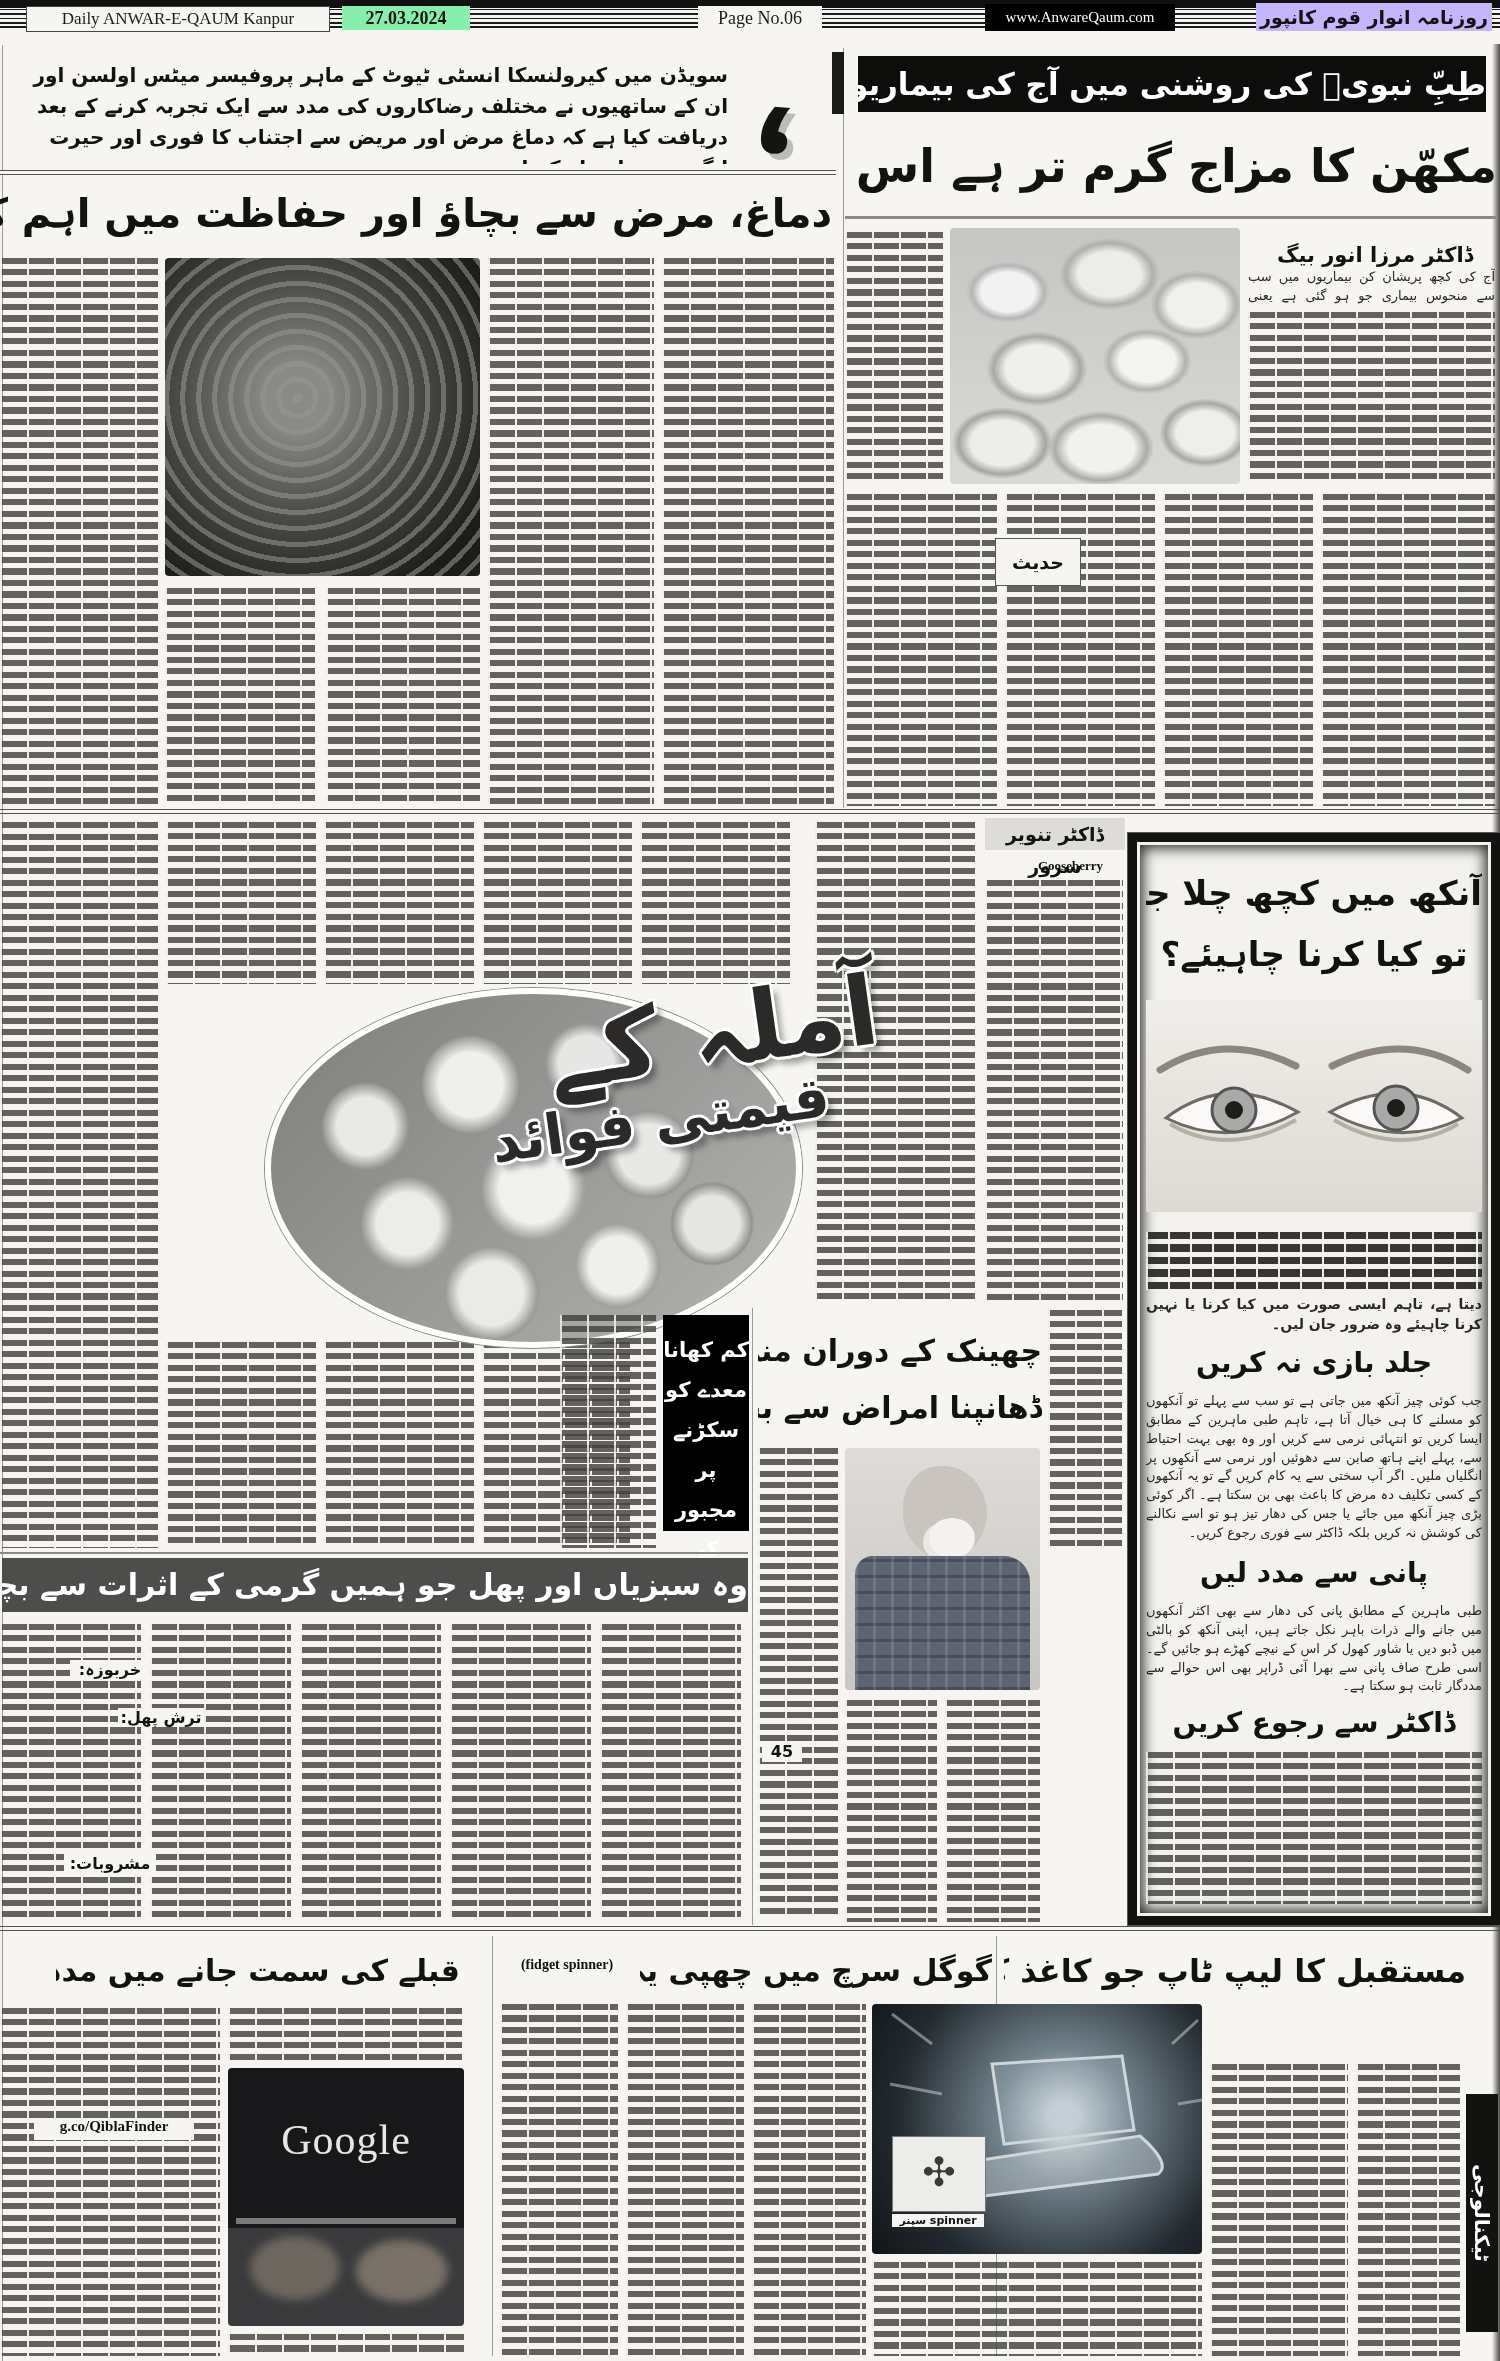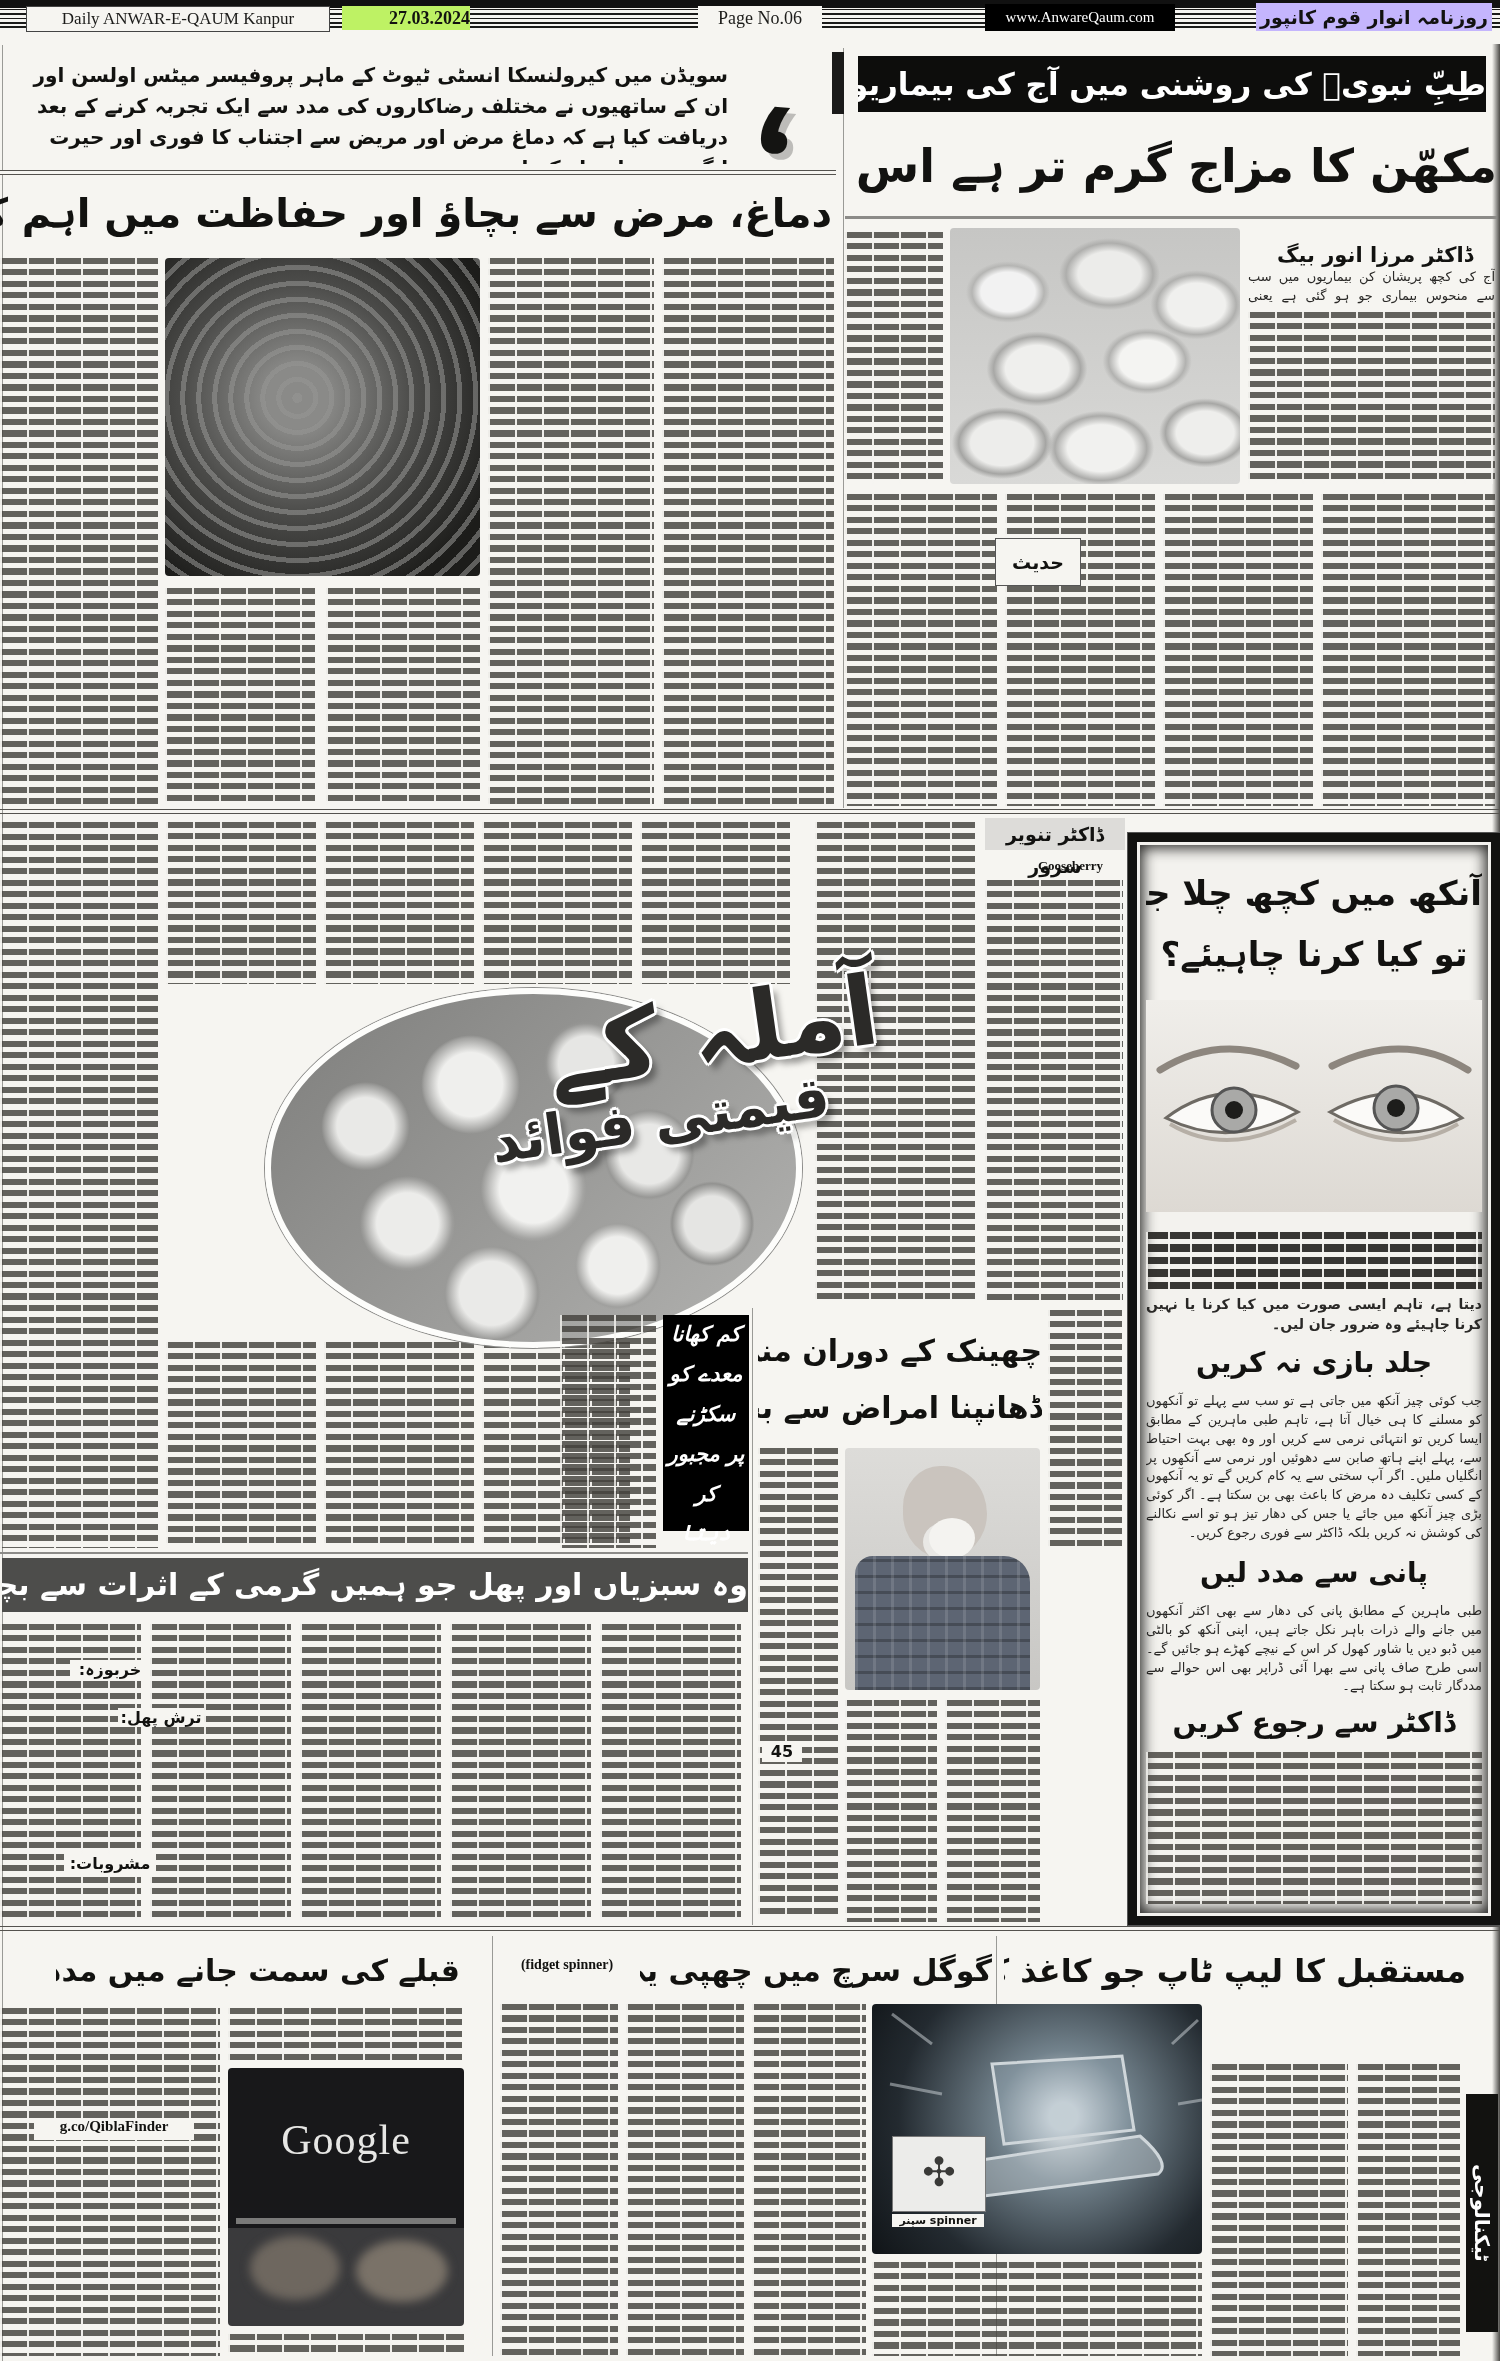--- a/index.html
+++ b/index.html
@@ -35,21 +35,21 @@
 </style>
 </head>
 <body>
 
 <div id="page">
 
   <div class="abs stripes" style="left:0;top:2;width:1500px;height:30px;"></div>
   <div class="abs" style="left:0;top:33;width:1500px;height:8px;background:#111;"></div>
 
   <div class="abs serif" style="left:26px;top:6px;width:302px;height:24px;background:#f6f5f1;border:1px solid #444;font-size:17px;line-height:24px;text-align:center;">Daily ANWAR-E-QAUM Kanpur</div>
-  <div class="abs serif hl" style="left:342px;top:6px;width:128px;height:24px;background:#bef264;font-size:18px;line-height:24px;text-align:right;">27.03.2024</div>
+  <div class="abs serif hl" style="left:342px;top:6px;width:128px;height:24px;background:#86efac;font-size:18px;line-height:24px;text-align:center;">27.03.2024</div>
   <div class="abs serif" style="left:698px;top:6px;width:124px;height:24px;background:#f6f5f1;font-size:18px;line-height:24px;text-align:center;">Page No.06</div>
   <div class="abs serif" style="left:985px;top:4px;width:190px;height:27px;background:#000;color:#fff;font-size:15px;line-height:27px;text-align:center;">www.AnwareQaum.com</div>
   <div class="abs rtl hl" style="left:1256px;top:3px;width:236px;height:28px;background:#c4b5fd;font-size:19px;line-height:28px;text-align:center;">روزنامہ انوار قوم کانپور</div>
 
   <div class="abs vrule" style="left:2px;top:45px;height:2316px;"></div>
   <div class="abs" style="left:1492px;top:44px;width:8px;height:2317px;background:linear-gradient(to right,rgba(0,0,0,0),#4c4b48);"></div>
 
   <div class="abs vrule" style="left:843px;top:48px;height:760px;"></div>
 
   <div class="abs banner rtl nowrap center" style="left:858px;top:56px;width:628px;height:56px;font-size:31px;font-weight:bold;line-height:56px;">طِبِّ نبویؐ کی روشنی میں آج کی بیماریوں کا علاج</div>
@@ -121,21 +121,21 @@
       radial-gradient(circle 58px at 42% 86%, #eaeae8 0 55%, #9a9a98 80%, transparent 85%),
       radial-gradient(circle 52px at 66% 78%, #efefed 0 55%, #a0a09e 80%, transparent 85%),
       radial-gradient(circle 50px at 84% 66%, #e5e5e3 0 55%, #929290 80%, transparent 85%),
       linear-gradient(135deg,#7e7e7c,#b3b3b1);"></div>
 
   <div class="abs rtl" style="left:330px;top:1000px;width:560px;height:240px;transform:rotate(-8deg);text-align:right;">
     <div class="outline-title" style="font-size:96px;line-height:1.0;">آملہ کے</div>
     <div class="outline-title" style="font-size:56px;line-height:1.1;padding-right:60px;">قیمتی فوائد</div>
   </div>
 
-  <div class="abs rtl center" style="left:663px;top:1315px;width:86px;height:216px;background:#000;color:#fff;font-weight:bold;font-size:21px;line-height:1.9;padding-top:0;box-sizing:border-box;font-style:italic;">
+  <div class="abs rtl center" style="left:663px;top:1315px;width:86px;height:216px;background:#000;color:#fff;font-weight:bold;font-size:21px;line-height:1.9;padding-top:16px;box-sizing:border-box;">
     <div>کم کھانا</div>
     <div>معدے کو</div>
     <div>سکڑنے</div>
     <div>پر مجبور کر</div>
     <div>دیتا ہے؟</div>
   </div>
   <div class="abs greek" style="left:560px;top:1315px;width:96px;height:233px;"></div>
 
   <div class="abs vrule" style="left:752px;top:1308px;height:617px;"></div>
   <div class="abs rtl hl center" style="left:758px;top:1322px;width:284px;height:118px;">

